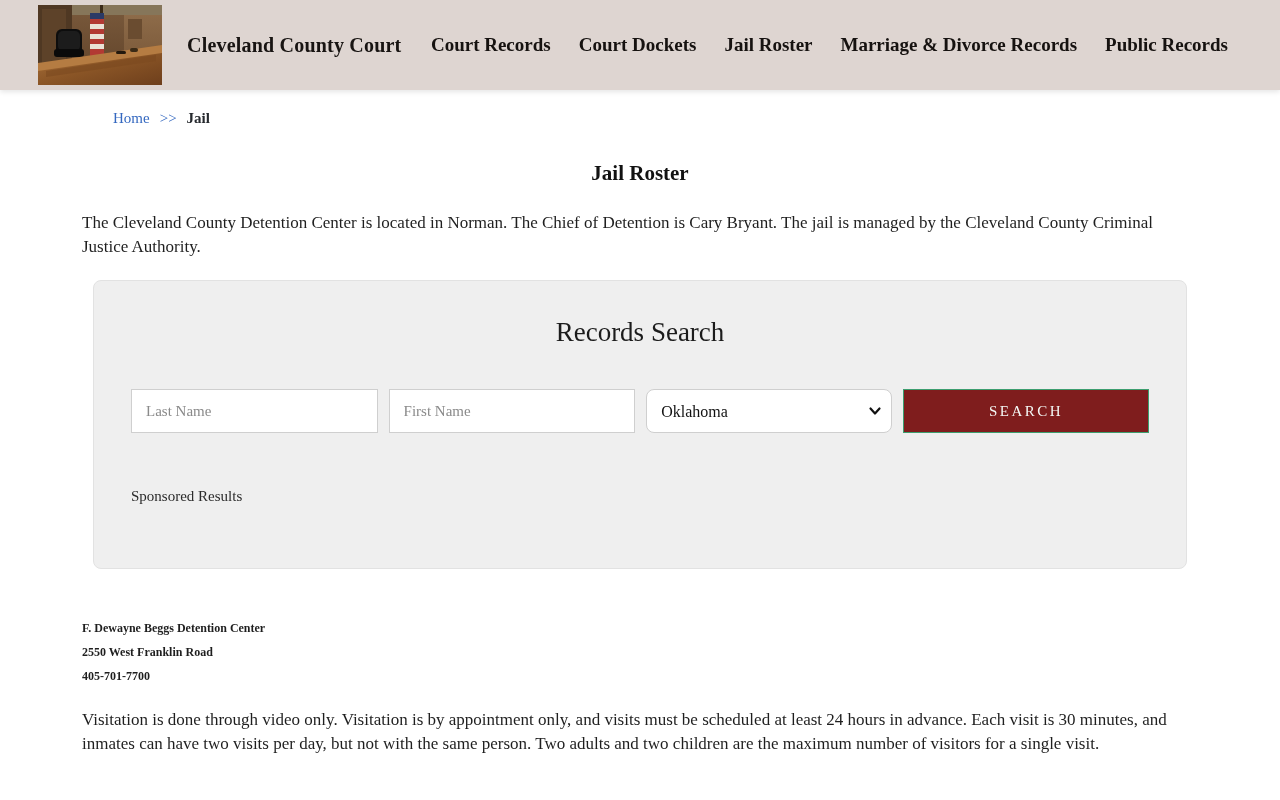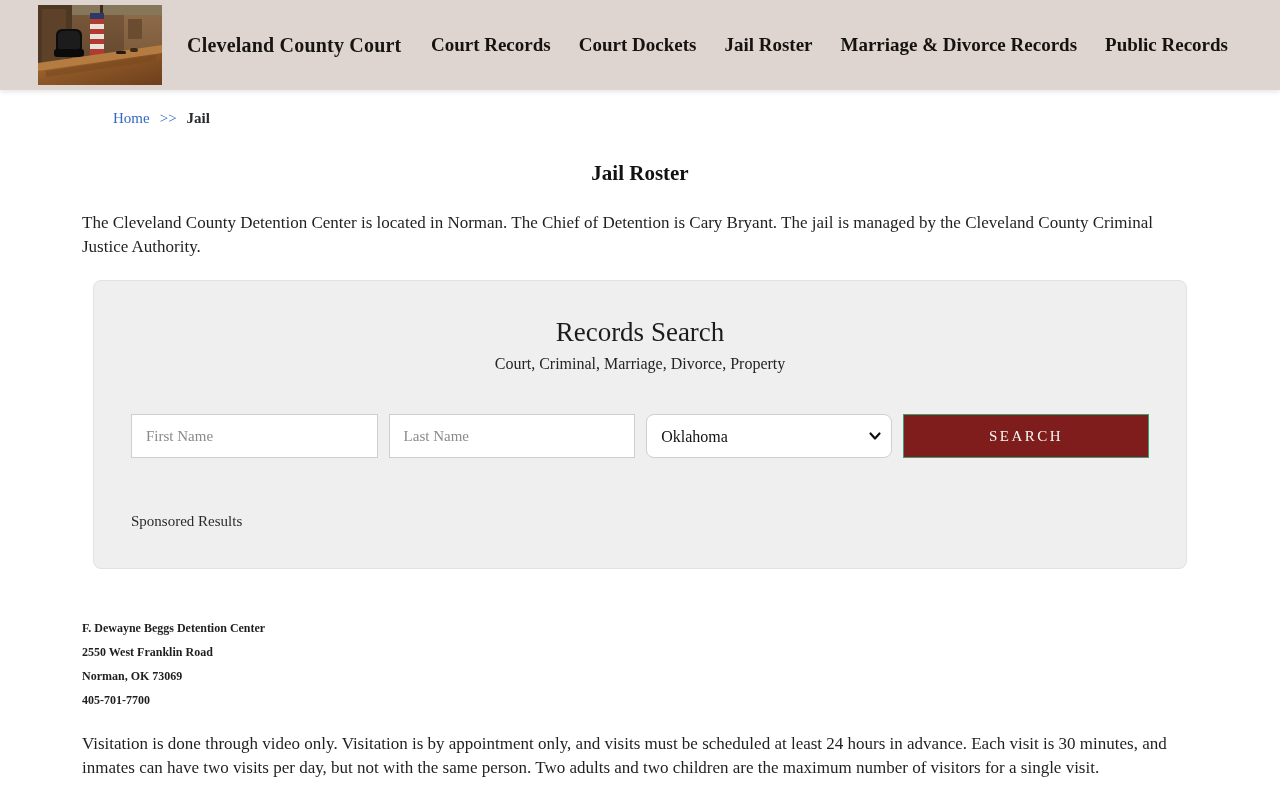--- a/index.html
+++ b/index.html
@@ -259,38 +259,36 @@
   <div class="breadcrumb">
     <a class="crumb-home">Home</a><span class="crumb-sep">&gt;&gt;</span><span class="crumb-current">Jail</span>
   </div>
 
   <h1 class="page-title">Jail Roster</h1>
 
   <p class="intro-text">The Cleveland County Detention Center is located in Norman. The Chief of Detention is Cary Bryant. The jail is managed by the Cleveland County Criminal Justice Authority.</p>
 
   <section class="search-panel">
     <h2 class="search-title">Records Search</h2>
-    <div class="search-subtitle">Court, Criminal, Marriage, Divorce, Property</div>
     <div class="search-form">
+      <input class="text-input" type="text" placeholder="Last Name" style="">
       <input class="text-input" type="text" placeholder="First Name" style="">
-      <input class="text-input" type="text" placeholder="Last Name" style="">
       <div class="select-wrap">
         <select class="state-select">
           <option>Oklahoma</option>
         </select>
         <svg class="select-chevron" viewBox="0 0 14 14">
           <path d="M2.5 4.5 L7 9.5 L11.5 4.5" fill="none" stroke="#111" stroke-width="2.2" stroke-linecap="round" stroke-linejoin="round"></path>
         </svg>
       </div>
       <button class="search-button">SEARCH</button>
     </div>
     <div class="sponsored-label">Sponsored Results</div>
   </section>
 
   <div class="facility-block">
     <div>F. Dewayne Beggs Detention Center</div>
     <div>2550 West Franklin Road</div>
-    <div>Norman, OK 73069</div>
     <div>405-701-7700</div>
   </div>
 
   <p class="visitation-text">Visitation is done through video only. Visitation is by appointment only, and visits must be scheduled at least 24 hours in advance. Each visit is 30 minutes, and inmates can have two visits per day, but not with the same person. Two adults and two children are the maximum number of visitors for a single visit.</p>
 </main>
 
 </body></html>

